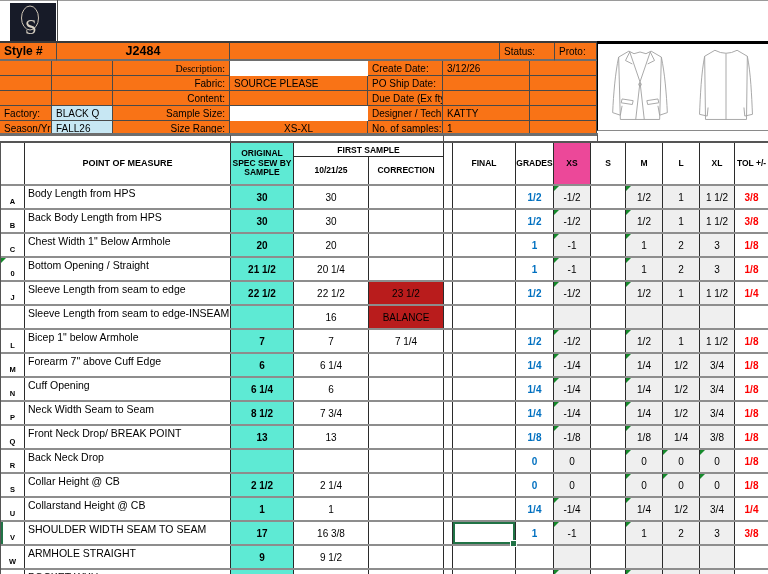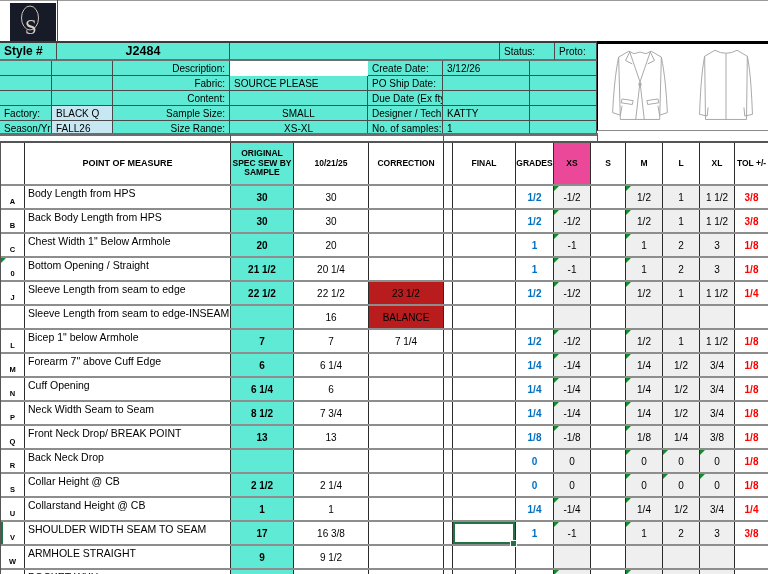--- a/index.html
+++ b/index.html
@@ -1,21 +1,21 @@
 <!DOCTYPE html>
 <html><head>
 <meta charset="utf-8">
 <style>
   html,body{margin:0;padding:0;background:#fff;}
   .sheet{position:relative;width:768px;height:574px;background:#fff;overflow:hidden;
          font-family:"Liberation Sans",sans-serif;color:#000;}
   
   .hcell{position:absolute;box-sizing:border-box;display:flex;align-items:center;
          font-size:10px;border-right:1px solid #4a4a4a;border-bottom:1px solid #4a4a4a;
-         padding:0 4px;white-space:nowrap;overflow:hidden;background:#5eead4;}
+         padding:0 4px;white-space:nowrap;overflow:hidden;background:#f97316;}
   .ra{justify-content:flex-end}
   .ca{justify-content:center}
   .bold{font-weight:bold}
   .bluebg{background:#c7e7f3}
   .r1{border-bottom:2px solid #6e6e6e;}
   .logo-box{position:absolute;left:10px;top:3px;width:46px;height:38px;background:#171b28;}
   .topline{position:absolute;left:0;top:0;width:768px;height:1px;background:#9a9a9a;}
   .vline-logo{position:absolute;left:57px;top:0;width:1px;height:42px;background:#4a4a4a;}
   .midline{position:absolute;left:0;top:41px;width:768px;height:2px;background:#3a3a3a;}
   .header-bottom-line{position:absolute;left:0;top:133px;width:598px;height:2.5px;background:#6e6e6e;}
@@ -83,28 +83,27 @@
   <div class="hcell" style="left:52px;top:61px;width:61px;height:15px;"></div>
   <div class="hcell" style="left:0;top:76px;width:52px;height:15px;"></div>
   <div class="hcell" style="left:52px;top:76px;width:61px;height:15px;"></div>
   <div class="hcell" style="left:0;top:91px;width:52px;height:15px;"></div>
   <div class="hcell" style="left:52px;top:91px;width:61px;height:15px;"></div>
   <div class="hcell" style="left:0;top:106px;width:52px;height:15px;text-align:center;">Factory:</div>
   <div class="hcell bluebg" style="left:52px;top:106px;width:61px;height:15px;">BLACK Q</div>
   <div class="hcell" style="left:0;top:121px;width:52px;height:15px;">Season/Yr:</div>
   <div class="hcell bluebg" style="left:52px;top:121px;width:61px;height:15px;">FALL26</div>
 
-  <div class="hcell ra" style="left:113px;top:61px;width:117px;height:15px;">Description:</div>
+  <div class="hcell ra" style="left:113px;top:61px;width:117px;height:15px;font-family:Liberation Serif, serif;">Description:</div>
   <div class="hcell" style="left:230px;top:61px;width:138px;height:15px;margin-top:24px;">SINGLE BLAISTED BLAZER</div>
   <div class="hcell ra" style="left:113px;top:76px;width:117px;height:15px;">Fabric:</div>
   <div class="hcell" style="left:230px;top:76px;width:138px;height:15px;">SOURCE PLEASE</div>
   <div class="hcell ra" style="left:113px;top:91px;width:117px;height:15px;">Content:</div>
   <div class="hcell" style="left:230px;top:91px;width:138px;height:15px;"></div>
   <div class="hcell ra" style="left:113px;top:106px;width:117px;height:15px;">Sample Size:</div>
-  <div class="hcell ca" style="left:230px;top:106px;width:138px;height:15px;">SMALL</div>
   <div class="hcell ra" style="left:113px;top:121px;width:117px;height:15px;">Size Range:</div>
   <div class="hcell ca" style="left:230px;top:121px;width:138px;height:15px;">XS-XL</div>
 
   <div class="hcell" style="left:368px;top:61px;width:75px;height:15px;">Create Date:</div>
   <div class="hcell" style="left:443px;top:61px;width:87px;height:15px;">3/12/26</div>
   <div class="hcell" style="left:530px;top:61px;width:67px;height:15px;"></div>
   <div class="hcell" style="left:368px;top:76px;width:75px;height:15px;">PO Ship Date:</div>
   <div class="hcell" style="left:443px;top:76px;width:87px;height:15px;"></div>
   <div class="hcell" style="left:530px;top:76px;width:67px;height:15px;"></div>
   <div class="hcell" style="left:368px;top:91px;width:75px;height:15px;">Due Date (Ex fty):</div>
@@ -149,20 +148,21 @@
   <div class="gapline" style="left:230px"></div>
   <div class="gapline" style="left:443px"></div>
   <div class="gapline" style="left:597px"></div>
 
   <div class="spec-table">
     <div class="thead">
       <div class="c h c-label"></div>
       <div class="c h c-pom" style="align-items:center;justify-content:center;font-size:9px;">POINT OF MEASURE</div>
       <div class="c h c-orig">ORIGINAL SPEC SEW BY SAMPLE</div>
       <div class="fs-group">
+        <div class="fs-top">FIRST SAMPLE</div>
         <div class="fs-bottom">
           <div class="c h c-first">10/21/25</div>
           <div class="c h c-corr">CORRECTION</div>
         </div>
       </div>
       <div class="c h c-sp"></div>
       <div class="c h c-final">FINAL</div>
       <div class="c h c-grades" style="color:#000;">GRADES</div>
       <div class="c h w37" style="background:#ec4899">XS</div>
       <div class="c h c-scol">S</div>

